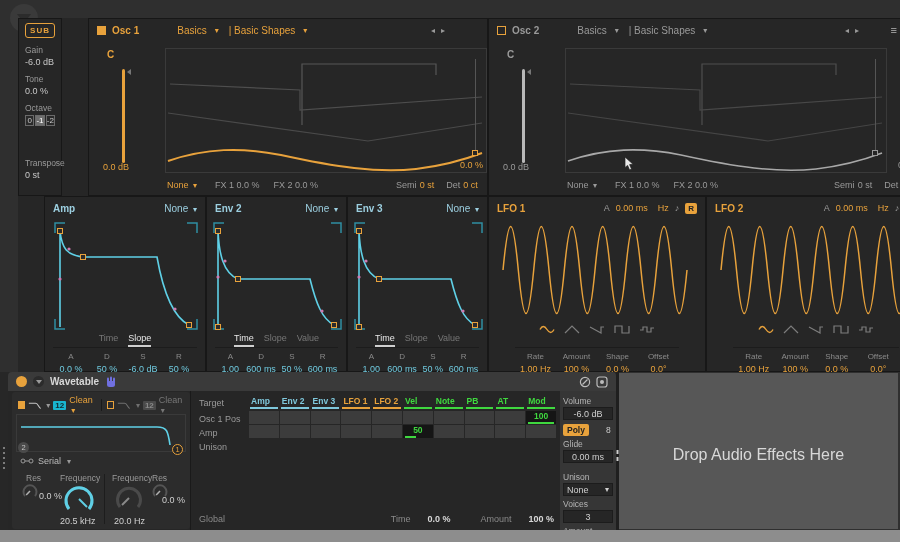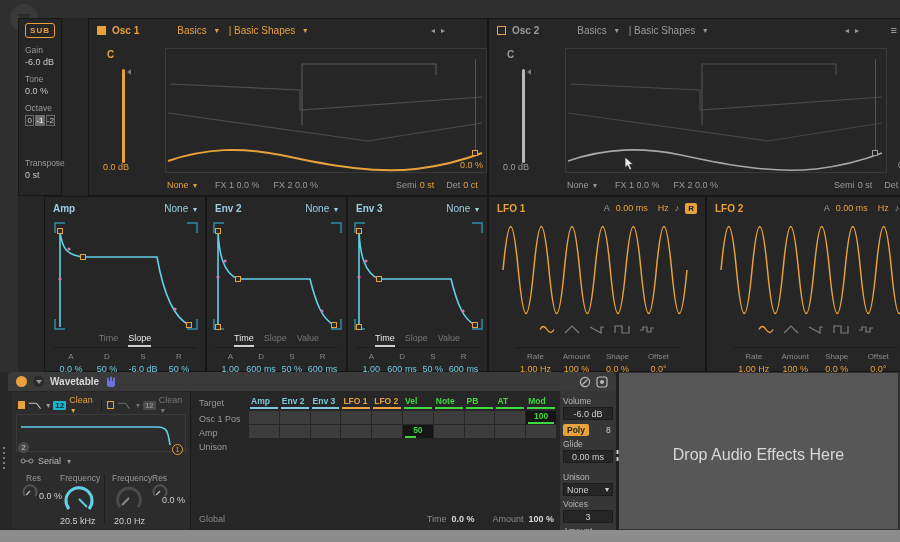--- a/index.html
+++ b/index.html
@@ -66,21 +66,21 @@
   .matrix{position:absolute;left:182px;top:0;width:370px;height:139px;background:#262626;border-left:1px solid #1a1a1a;}
   .mtarget{position:absolute;left:8px;top:7px;font-size:9px;color:#9a9a9a;}
   .mgrid{position:absolute;left:58px;top:4px;right:4px;}
   .mrow{display:flex;gap:1px;margin-bottom:1px;}
   .mhcell{flex:1;font-size:8.5px;font-weight:bold;text-align:left;padding:1px 2px 0 2px;height:15px;position:relative;}
   .mhcell .ul{position:absolute;left:1px;right:1px;bottom:1px;height:2px;}
   .mcell{flex:1;height:13px;background:#3c3c3c;position:relative;font-size:8.5px;color:#3fd83f;text-align:center;}
   .mcell.filled{background:#151515;font-weight:bold;}
   .mcell .bar{position:absolute;left:2px;bottom:0;height:2px;background:#3fd83f;}
   .mrowlbl{position:absolute;left:8px;font-size:9px;color:#9a9a9a;}
-  .mglobal{position:absolute;left:8px;right:6px;bottom:6px;display:flex;align-items:flex-end;font-size:9px;color:#8a8a8a;}
+  .mglobal{position:absolute;left:8px;right:6px;bottom:6px;display:flex;align-items:flex-end;font-size:9px;color:#8a8a8a;gap:12px;}
   
   .outcol{position:absolute;left:552px;top:0;width:56px;height:139px;background:#363636;padding:2px 3px;font-size:8.5px;}
   .outlbl{color:#b5b5b5;margin-top:3px;}
   .outbox{background:#262626;border:1px solid #1c1c1c;color:#cfcfcf;text-align:center;font-size:9px;height:13px;line-height:12px;margin-top:1px;}
   .polyrow{display:flex;align-items:center;gap:17px;margin-top:4px;}
   .polychip{background:#e8a23c;color:#222;font-weight:bold;font-size:8.5px;border-radius:2px;padding:1px 4px;}
   .dropzone{position:absolute;left:619px;top:1px;width:279px;height:156px;background:#575757;display:flex;align-items:center;justify-content:center;}
   .gapstrip{position:absolute;left:616px;top:0;width:3px;height:158px;background:#1f1f1f;}
   .bottomstrip{position:absolute;left:0;top:530px;width:900px;height:12px;background:#8d8d8d;}
   .ghostfold{position:absolute;left:10px;top:4px;width:28px;height:28px;border-radius:50%;background:#3a3a3a;display:flex;align-items:center;justify-content:center;}

